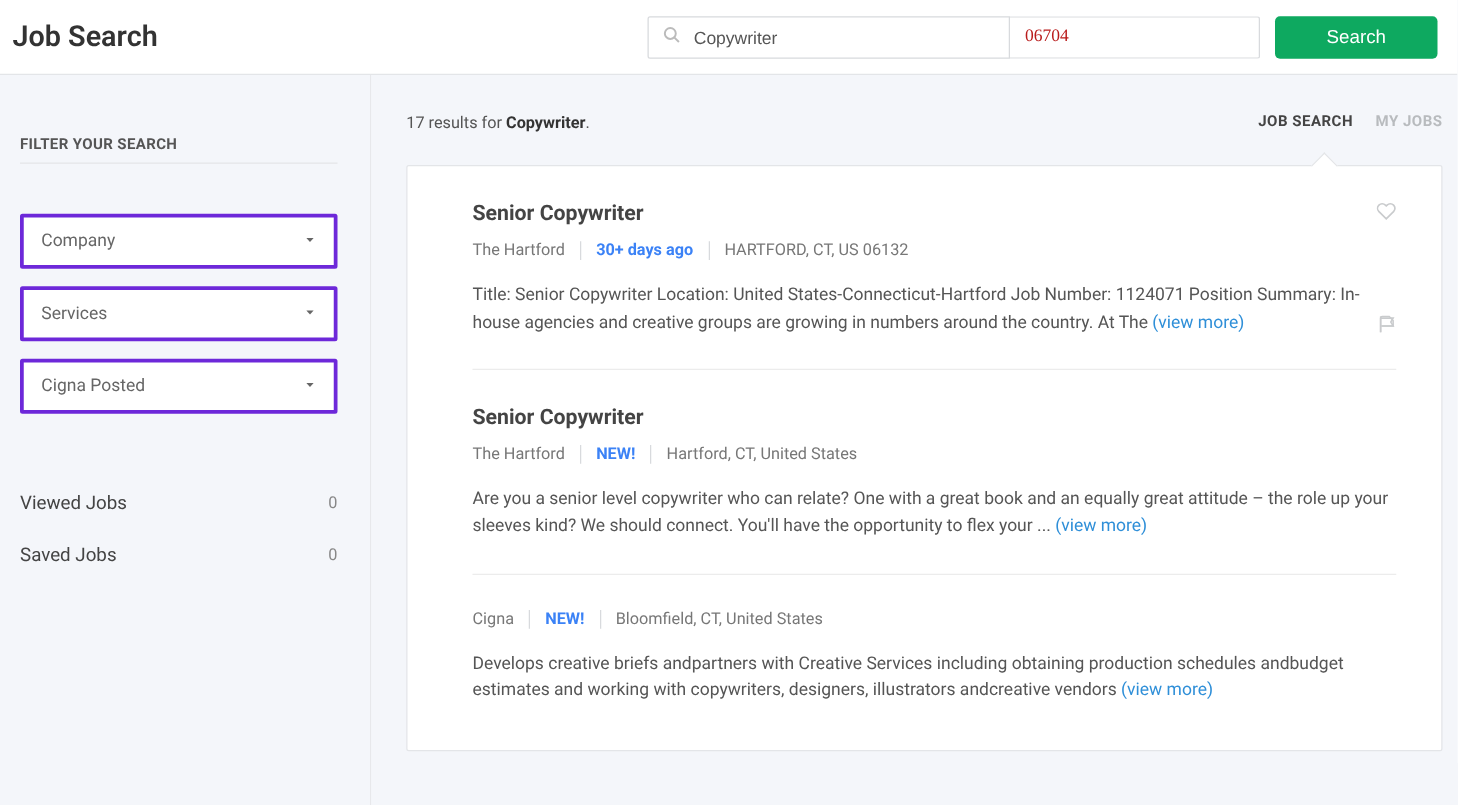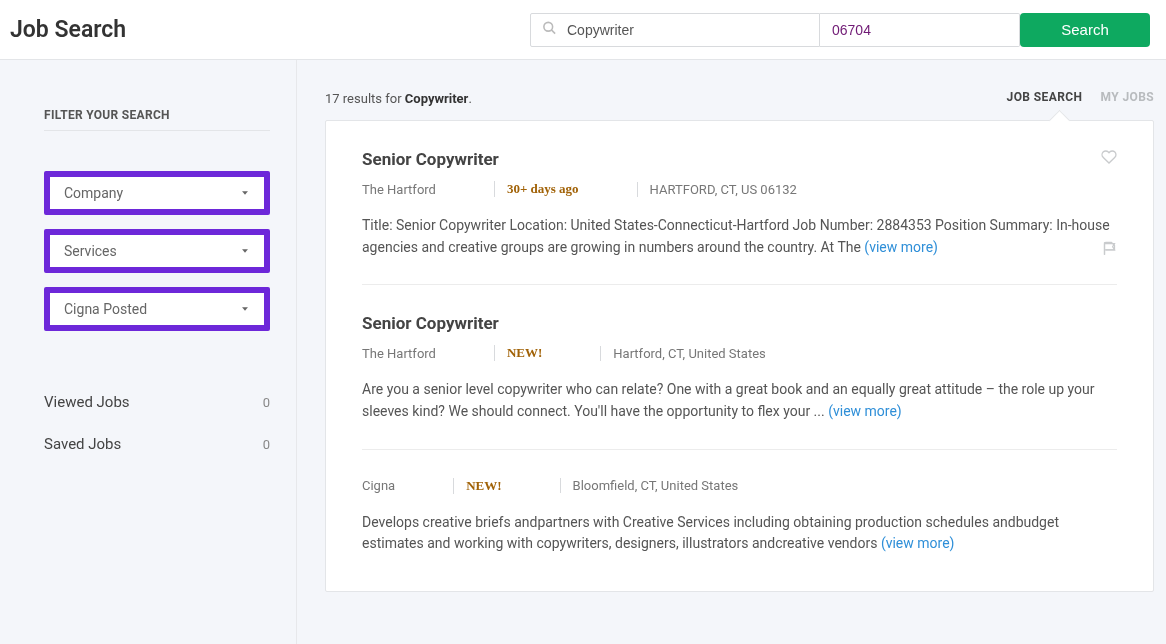--- a/index.html
+++ b/index.html
@@ -59,57 +59,59 @@
       outline: none;
     }
     .input-location {
       width: 200px;
       height: 34px;
       border: 1px solid #d8dadd;
       border-left: none;
       border-radius: 0 2px 2px 0;
       padding: 0 12px;
       font-size: 14px;
-      color: #701a75;
+      color: #b91c1c;
       outline: none;
+      font-family: Liberation Serif, serif;
     }
     .btn-search {
       width: 130px;
       height: 34px;
+      margin-left: 12px;
       background: #0ea960;
       color: #fff;
       border: none;
       border-radius: 4px;
       font-size: 15px;
       font-weight: 500;
       cursor: pointer;
     }
     .main-wrap {
       display: flex;
       height: calc(100% - 60px);
     }
     .sidebar {
       width: 297px;
       background: #f4f6fa;
       border-right: 1px solid #e7e8eb;
-      padding: 48px 26px 20px 44px;
+      padding: 48px 26px 20px 16px;
       overflow-y: auto;
     }
     .sidebar-section-title {
       font-size: 12px;
       font-weight: 700;
       color: #555;
       letter-spacing: 0.3px;
       padding-bottom: 8px;
       border-bottom: 1px solid #e3e5e8;
       margin-bottom: 20px;
     }
     .filter-select {
       background: #fff;
-      border: 6px solid #6d28d9;
+      border: 3px solid #6d28d9;
       border-radius: 2px;
       height: 44px;
       display: flex;
       align-items: center;
       justify-content: space-between;
       padding: 0 14px;
       margin-bottom: 14px;
       cursor: pointer;
       font-size: 14px;
       color: #666;
@@ -141,21 +143,21 @@
     .content {
       flex: 1;
       padding: 30px 12px 0 28px;
       overflow-y: auto;
       background: #f4f6fa;
     }
     .results-header {
       display: flex;
       justify-content: space-between;
       align-items: center;
-      margin-bottom: 14px;
+      margin-bottom: 26px;
     }
     .results-count {
       font-size: 13px;
       color: #555;
     }
     .results-count strong {
       font-weight: 700;
       color: #333;
     }
     .tabs {
@@ -172,21 +174,21 @@
     .tab-active {
       color: #444;
     }
     .tab-inactive {
       color: #b8bbbe;
     }
     .results-panel {
       background: #fff;
       border: 1px solid #e3e5e8;
       border-radius: 2px;
-      padding: 28px 36px 10px 36px;
+      padding: 28px 36px 10px 52px;
       position: relative;
     }
     .results-panel::before {
       content: '';
       position: absolute;
       top: -8px;
       right: 86px;
       width: 14px;
       height: 14px;
       background: #fff;
@@ -209,33 +211,31 @@
       font-weight: 700;
       color: #444;
       margin-bottom: 12px;
     }
     .job-meta {
       display: flex;
       align-items: center;
       font-size: 13px;
       color: #777;
       margin-bottom: 18px;
-      gap: 46px;
     }
     .meta-item {
       padding-right: 12px;
     }
     .meta-divider {
       border-left: 1px solid #d8dadd;
       padding-left: 12px;
     }
     .meta-bold {
       font-weight: 700;
-      color: #a16207;
-      font-family: Liberation Serif, serif;
+      color: #3b82f6;
     }
     .job-desc {
       font-size: 14px;
       color: #555;
       line-height: 1.55;
     }
     .view-more-link {
       color: #2f8fd8;
       cursor: pointer;
     }
@@ -339,21 +339,21 @@
             <path d="M20.8 4.6a5.5 5.5 0 0 0-7.8 0L12 5.6l-1-1a5.5 5.5 0 1 0-7.8 7.8l1 1L12 21l7.8-7.6 1-1a5.5 5.5 0 0 0 0-7.8z"></path>
           </svg>
         </span>
         <h3 class="job-title">Senior Copywriter</h3>
         <div class="job-meta">
           <span class="meta-item">The Hartford</span>
           <span class="meta-item meta-divider meta-bold">30+ days ago</span>
           <span class="meta-item meta-divider">HARTFORD, CT, US 06132</span>
         </div>
         <p class="job-desc">
-          <span>Title: Senior Copywriter Location: United States-Connecticut-Hartford Job Number: 2884353 Position Summary: In-house agencies and creative groups are growing in numbers around the country. At The </span><span class="view-more-link">(view more)</span>
+          <span>Title: Senior Copywriter Location: United States-Connecticut-Hartford Job Number: 1124071 Position Summary: In-house agencies and creative groups are growing in numbers around the country. At The </span><span class="view-more-link">(view more)</span>
         </p>
         <span class="flag-icon">
           <svg width="15" height="15" viewBox="0 0 24 24" fill="none" stroke="currentColor" stroke-width="2">
             <path d="M4 22V4a2 2 0 0 1 2-2h9l5 5v7H6"></path>
             <path d="M4 22V2"></path>
             <path d="M4 14h16l-3-5 3-5H4"></path>
           </svg>
         </span>
       </article>
 

